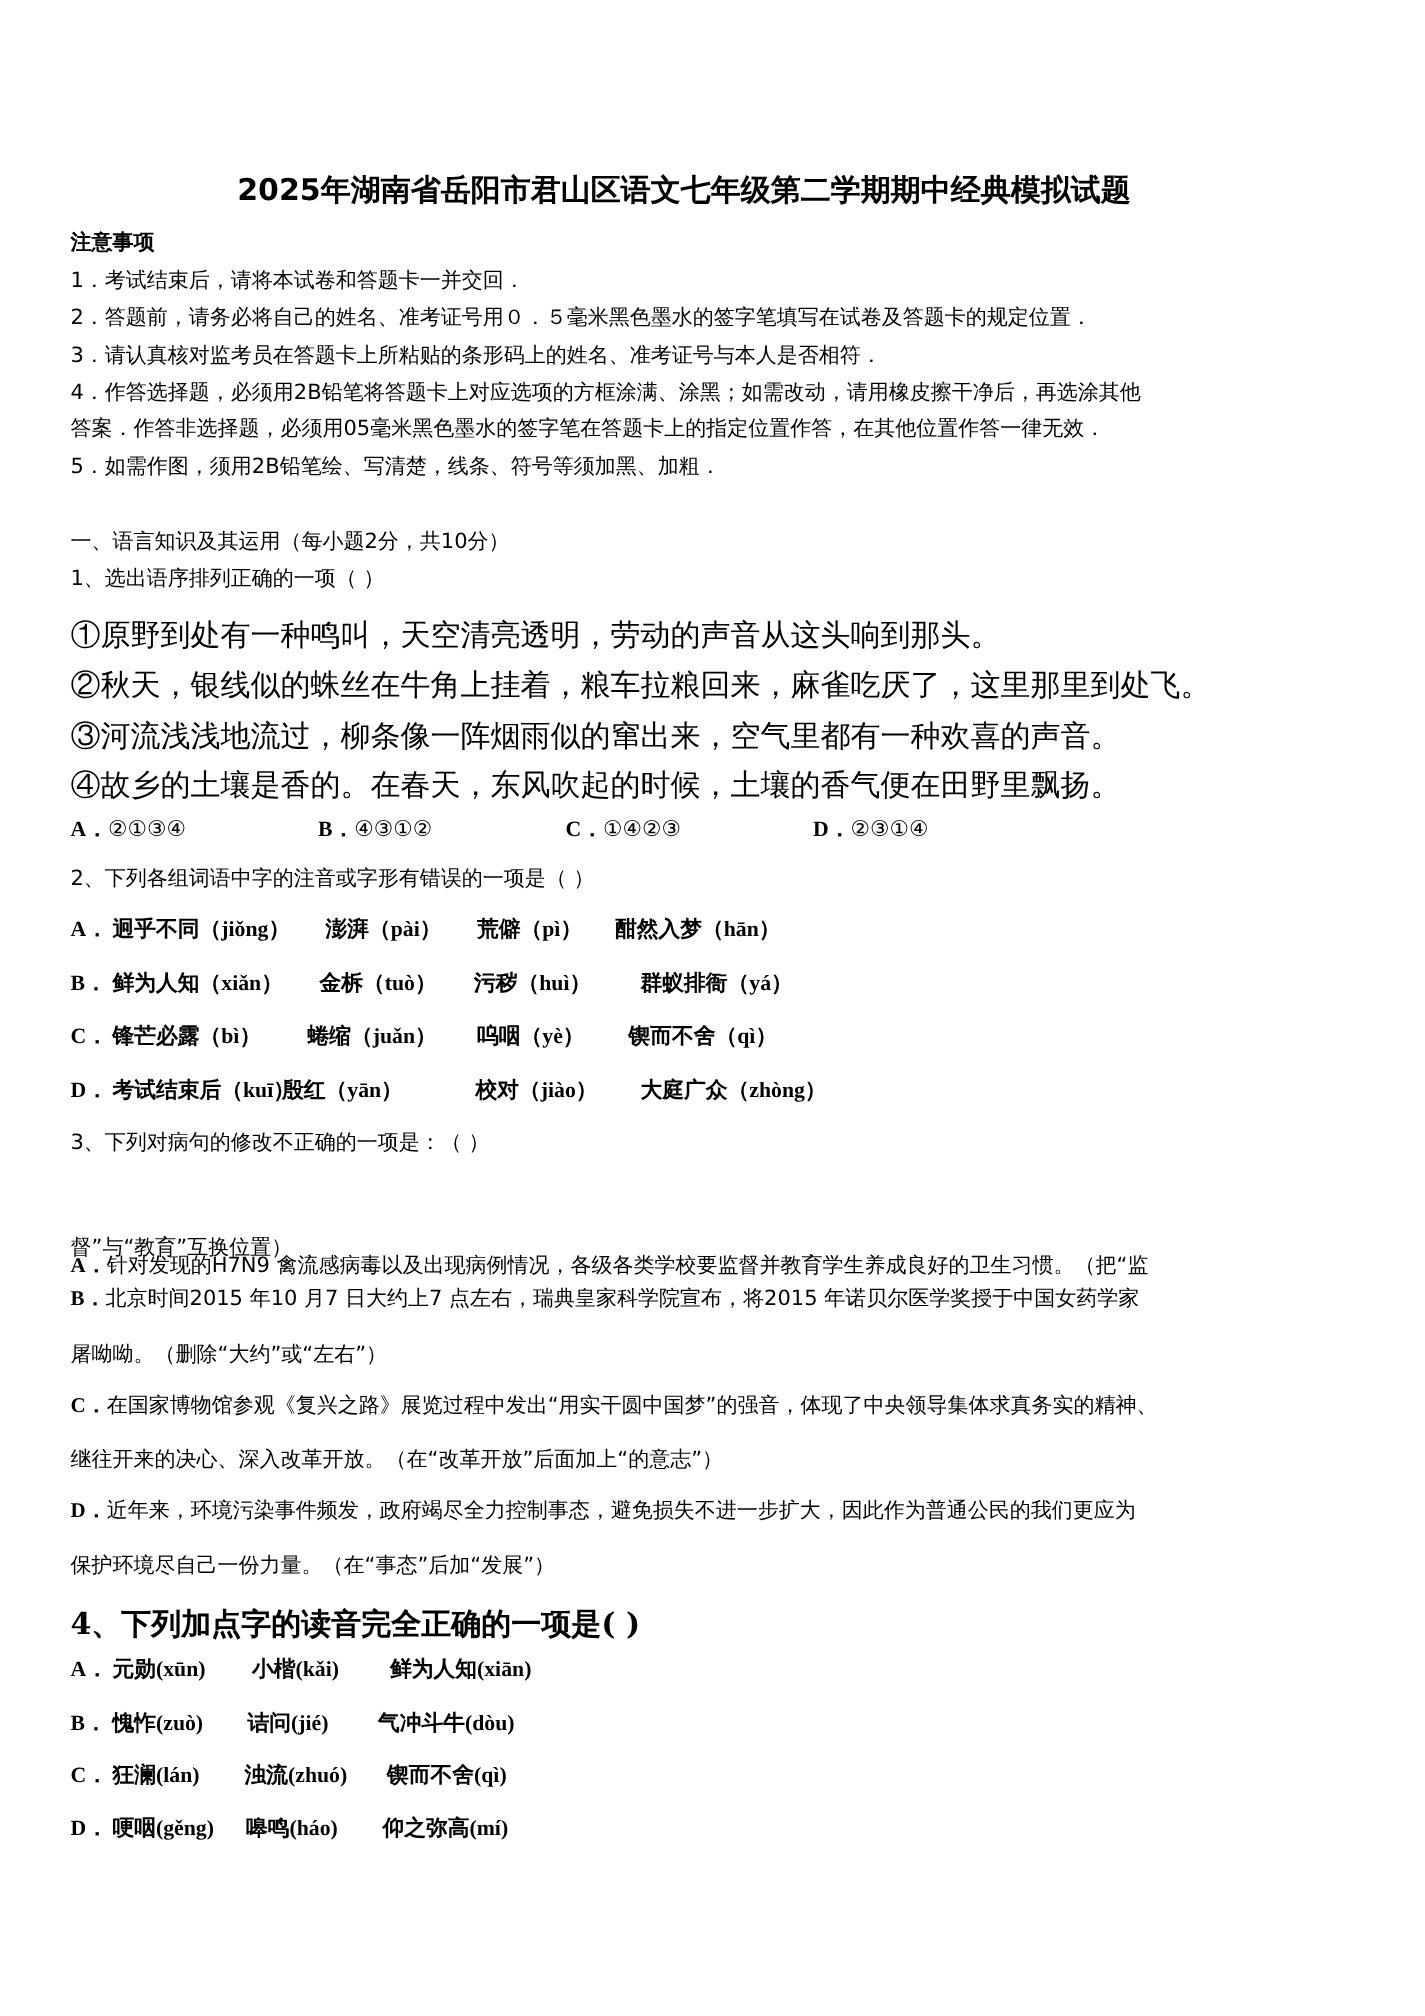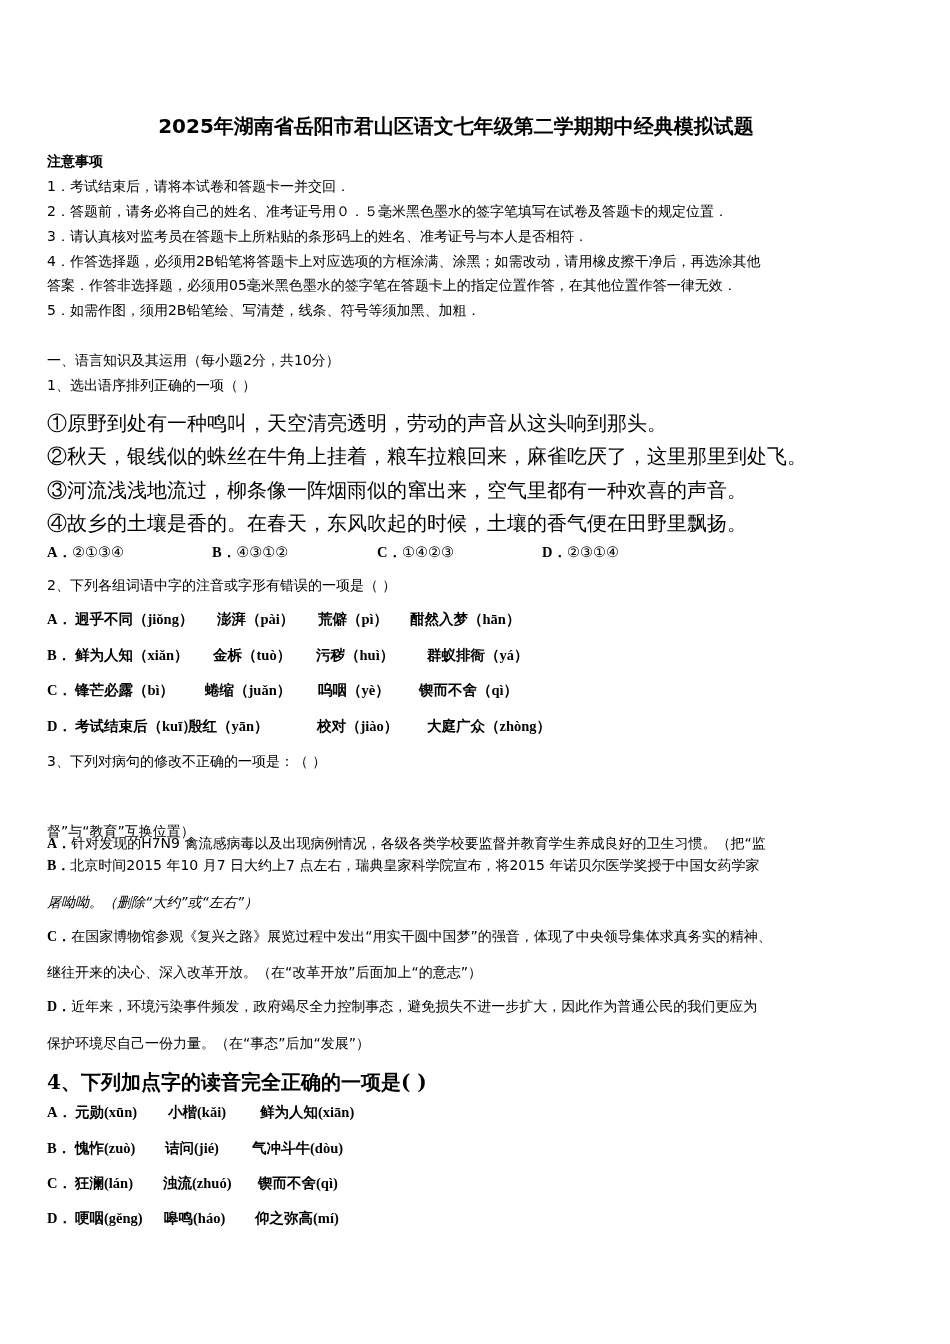--- a/index.html
+++ b/index.html
@@ -72,21 +72,21 @@
   <span style="left:270px">校对（jiào）</span>
   <span style="left:380px">大庭广众（zhòng）</span>
 </div>
 
 <div class="line notice" style="top:753px;">3、下列对病句的修改不正确的一项是：（            ）</div>
 
 <div class="line notice" style="top:787px;margin-top:48px;"><span class="opt-label">A．</span><span>针对发现的H7N9 禽流感病毒以及出现病例情况，各级各类学校要监督并教育学生养成良好的卫生习惯。（把“监</span></div>
 <div class="line notice" style="top:823px;">督”与“教育”互换位置）</div>
 
 <div class="line notice" style="top:857px;"><span class="opt-label">B．</span><span>北京时间2015 年10 月7 日大约上7 点左右，瑞典皇家科学院宣布，将2015 年诺贝尔医学奖授于中国女药学家</span></div>
-<div class="line notice" style="top:894px;font-style:italic;">屠呦呦。（删除“大约”或“左右”）</div>
+<div class="line notice" style="top:894px;">屠呦呦。（删除“大约”或“左右”）</div>
 
 <div class="line notice" style="top:928px;text-align:center;"><span class="opt-label">C．</span><span>在国家博物馆参观《复兴之路》展览过程中发出“用实干圆中国梦”的强音，体现了中央领导集体求真务实的精神、</span></div>
 <div class="line notice" style="top:964px;">继往开来的决心、深入改革开放。（在“改革开放”后面加上“的意志”）</div>
 
 <div class="line notice" style="top:998px;"><span class="opt-label">D．</span><span>近年来，环境污染事件频发，政府竭尽全力控制事态，避免损失不进一步扩大，因此作为普通公民的我们更应为</span></div>
 <div class="line notice" style="top:1035px;">保护环境尽自己一份力量。（在“事态”后加“发展”）</div>
 
 <div class="line" style="top:1069px;font-weight:bold;">4、下列加点字的读音完全正确的一项是(     )</div>
 
 <div class="row py" style="top:1103px;">

